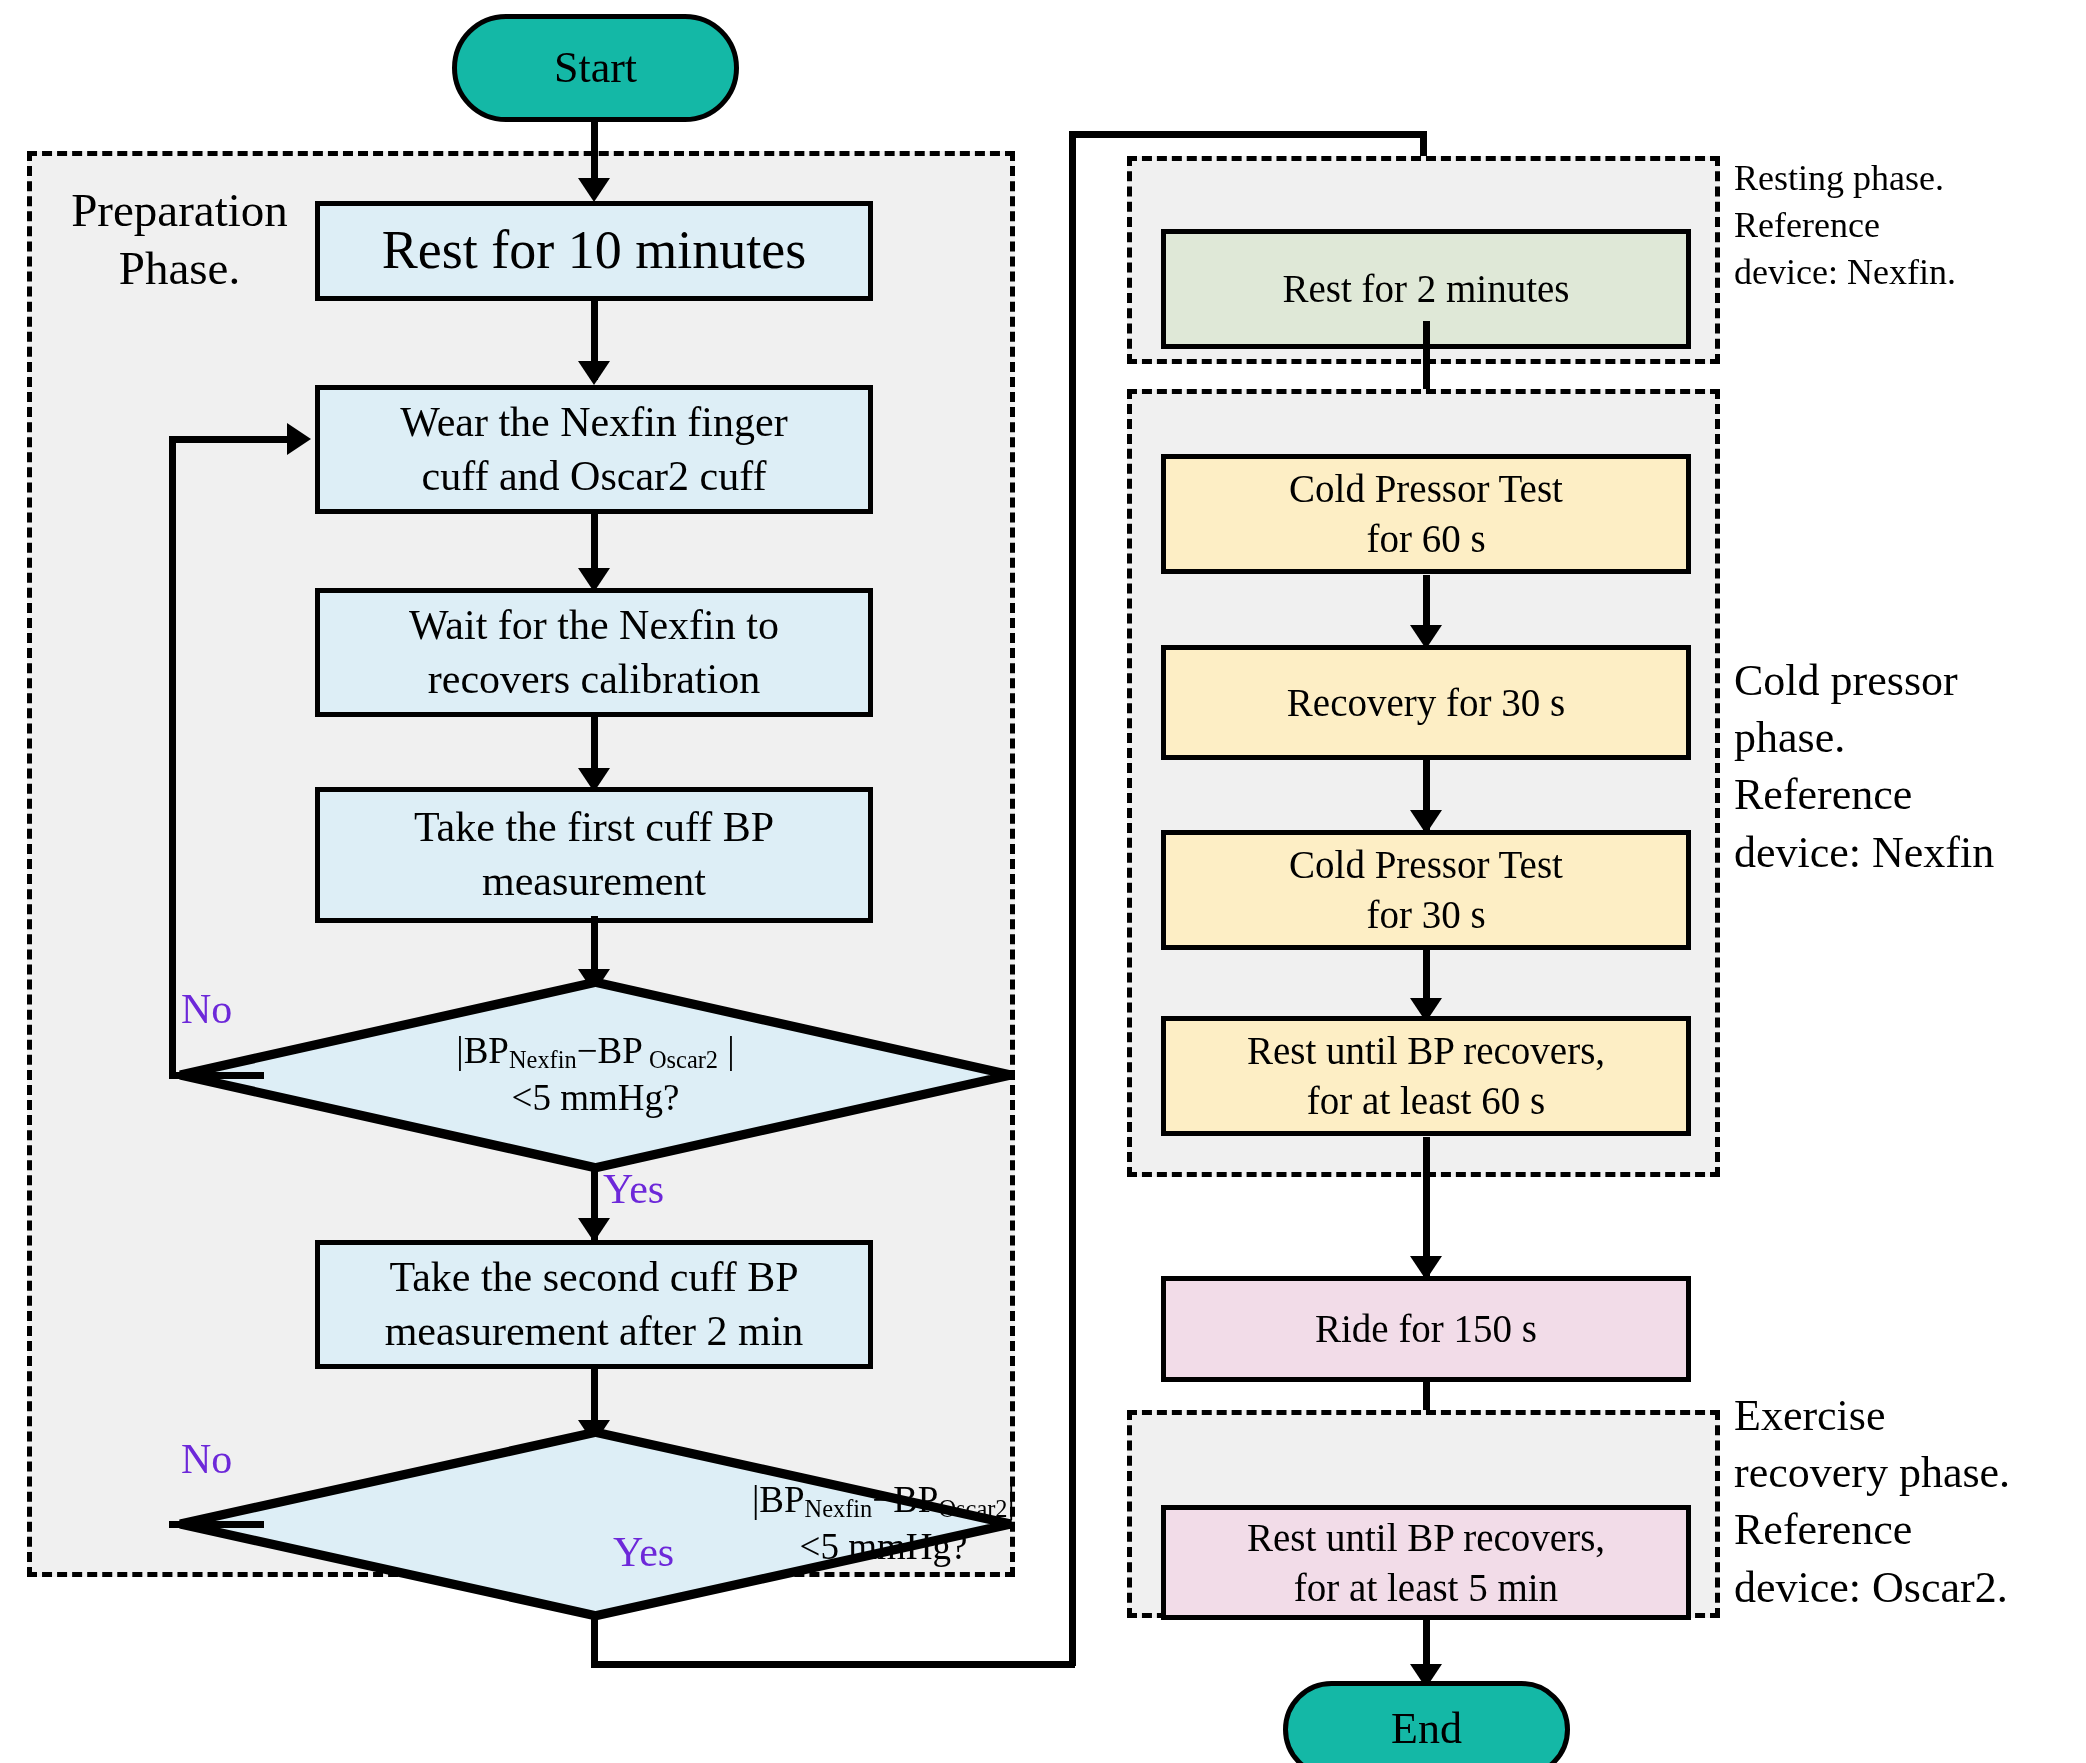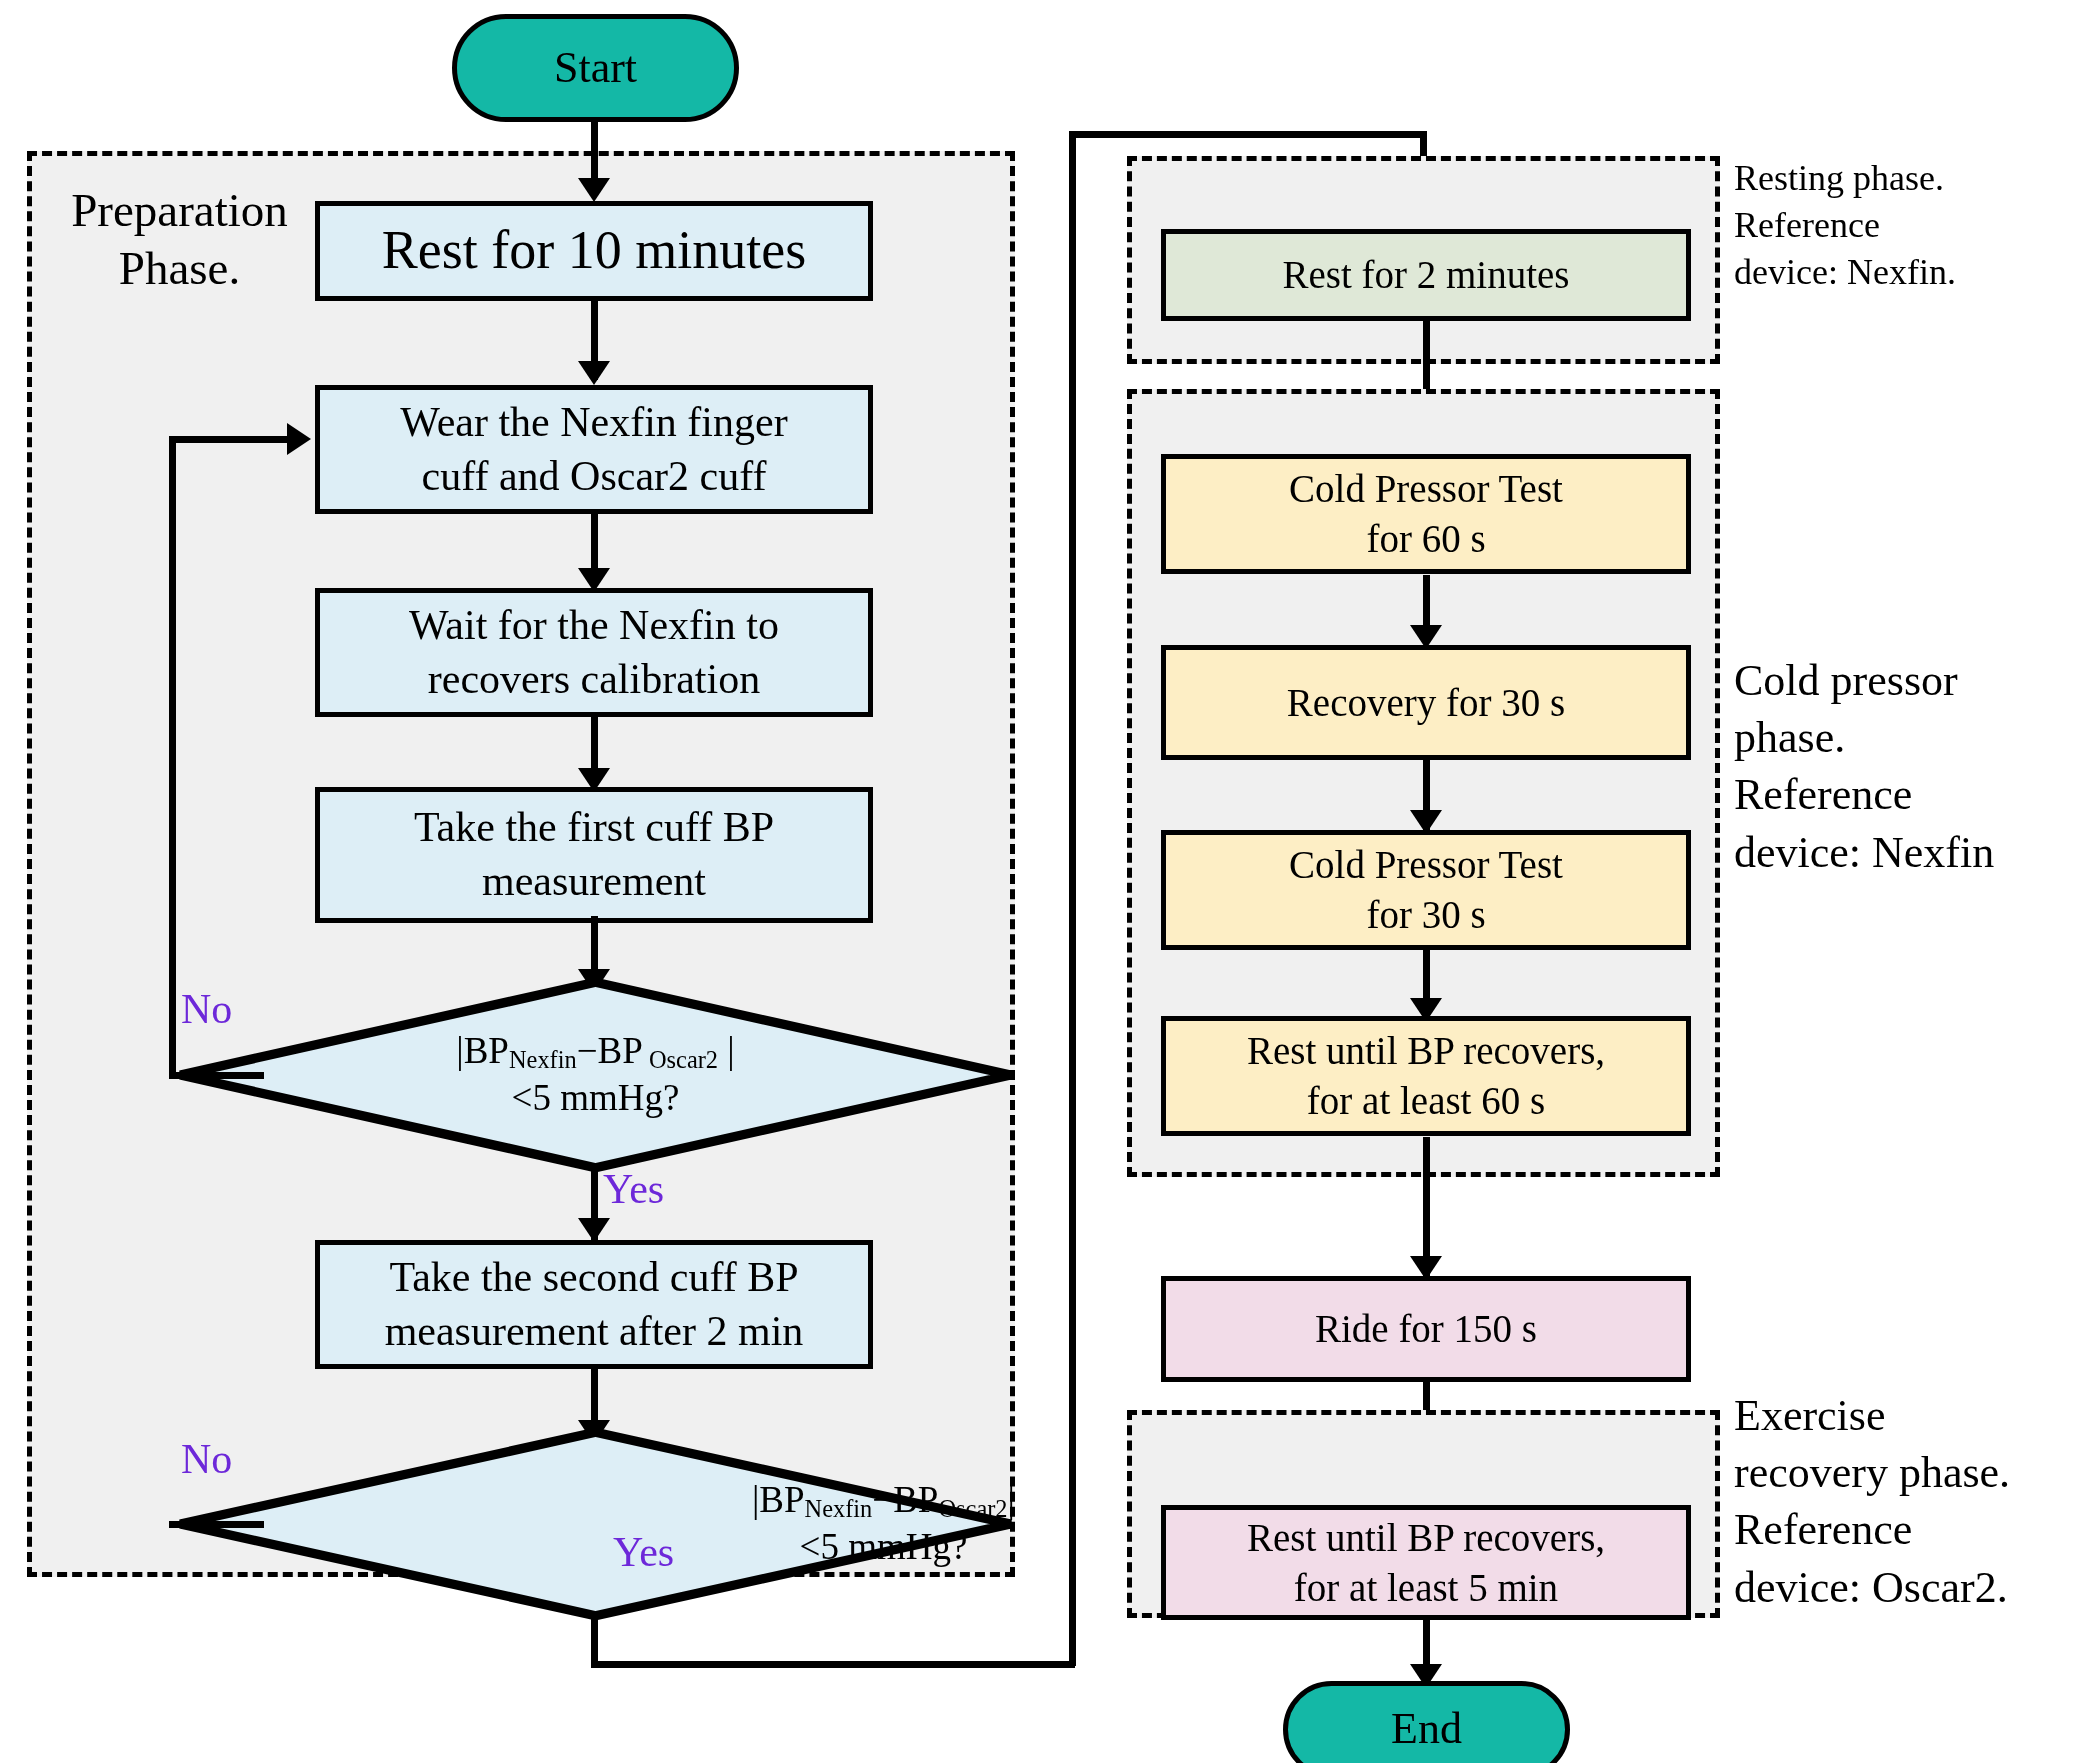--- a/index.html
+++ b/index.html
@@ -226,21 +226,21 @@
   <div class="label" style="left:613px; top:1525px; font-size:42px;"><span>Yes</span></div>
   <div class="vline" style="left:591px; top:1615px; width:6.5px; height:52px;"></div>
   <div class="hline" style="left:591px; top:1661px; width:484px; height:6.5px;"></div>
   <div class="vline" style="left:1069px; top:131px; width:6.5px; height:1535px;"></div>
   <div class="hline" style="left:1069px; top:131px; width:358px; height:6.5px;"></div>
   <div class="vline" style="left:1420px; top:131px; width:6.5px; height:72px;"></div>
   <div class="arrow-down" style="left:1408px; top:181px;"></div>
 
   <div class="phase-group" style="left:1127px; top:156px; width:593px; height:208px;"></div>
 
-  <div class="node green" style="left:1161px; top:229px; width:530px; height:92px; font-size:39px;">
+  <div class="node green" style="left:1161px; top:229px; width:530px; height:120px; font-size:39px;">
     <span>Rest for 2 minutes</span>
   </div>
 
   <div class="phase-caption" style="left:1734px; top:155px; width:344px; font-size:36px; white-space:pre-line;"><span>Resting phase.
 Reference
 device: Nexfin.</span></div>
 
   <div class="vline" style="left:1423px; top:321px; width:6.5px; height:136px;"></div>
   <div class="arrow-down" style="left:1410px; top:436px;"></div>
 

